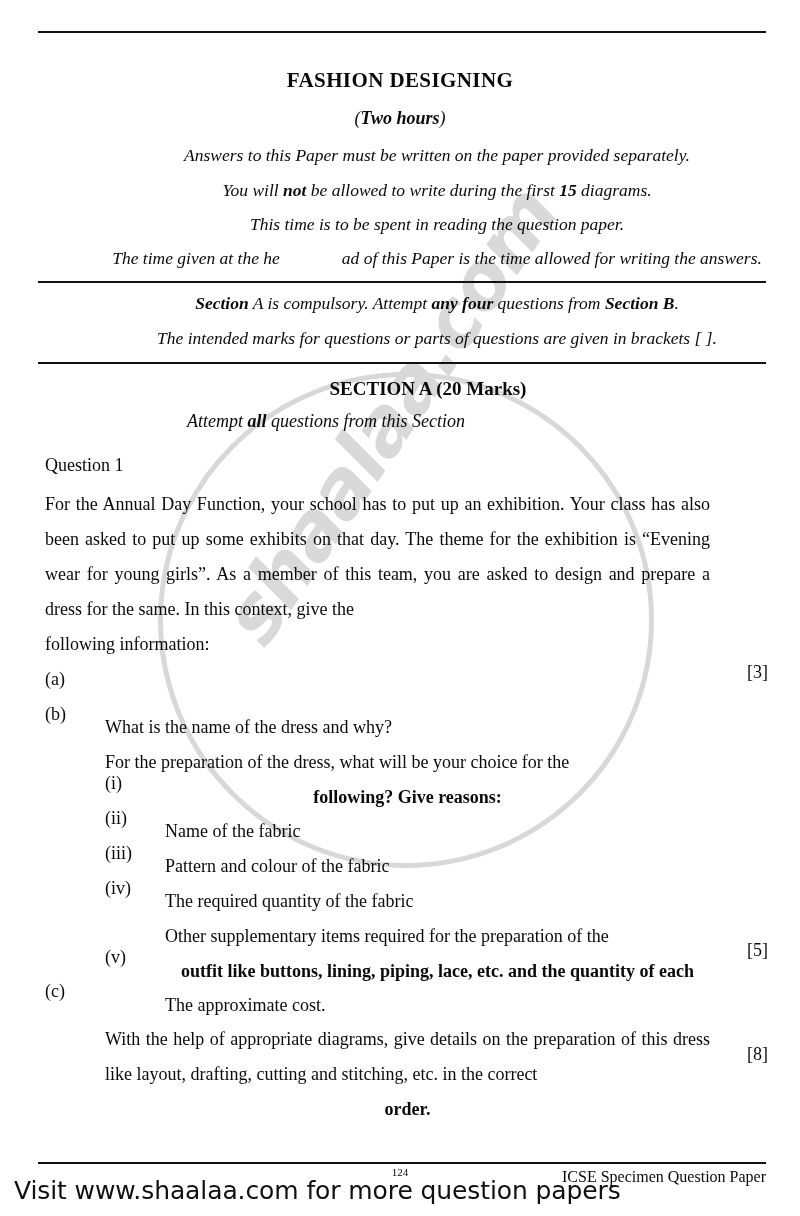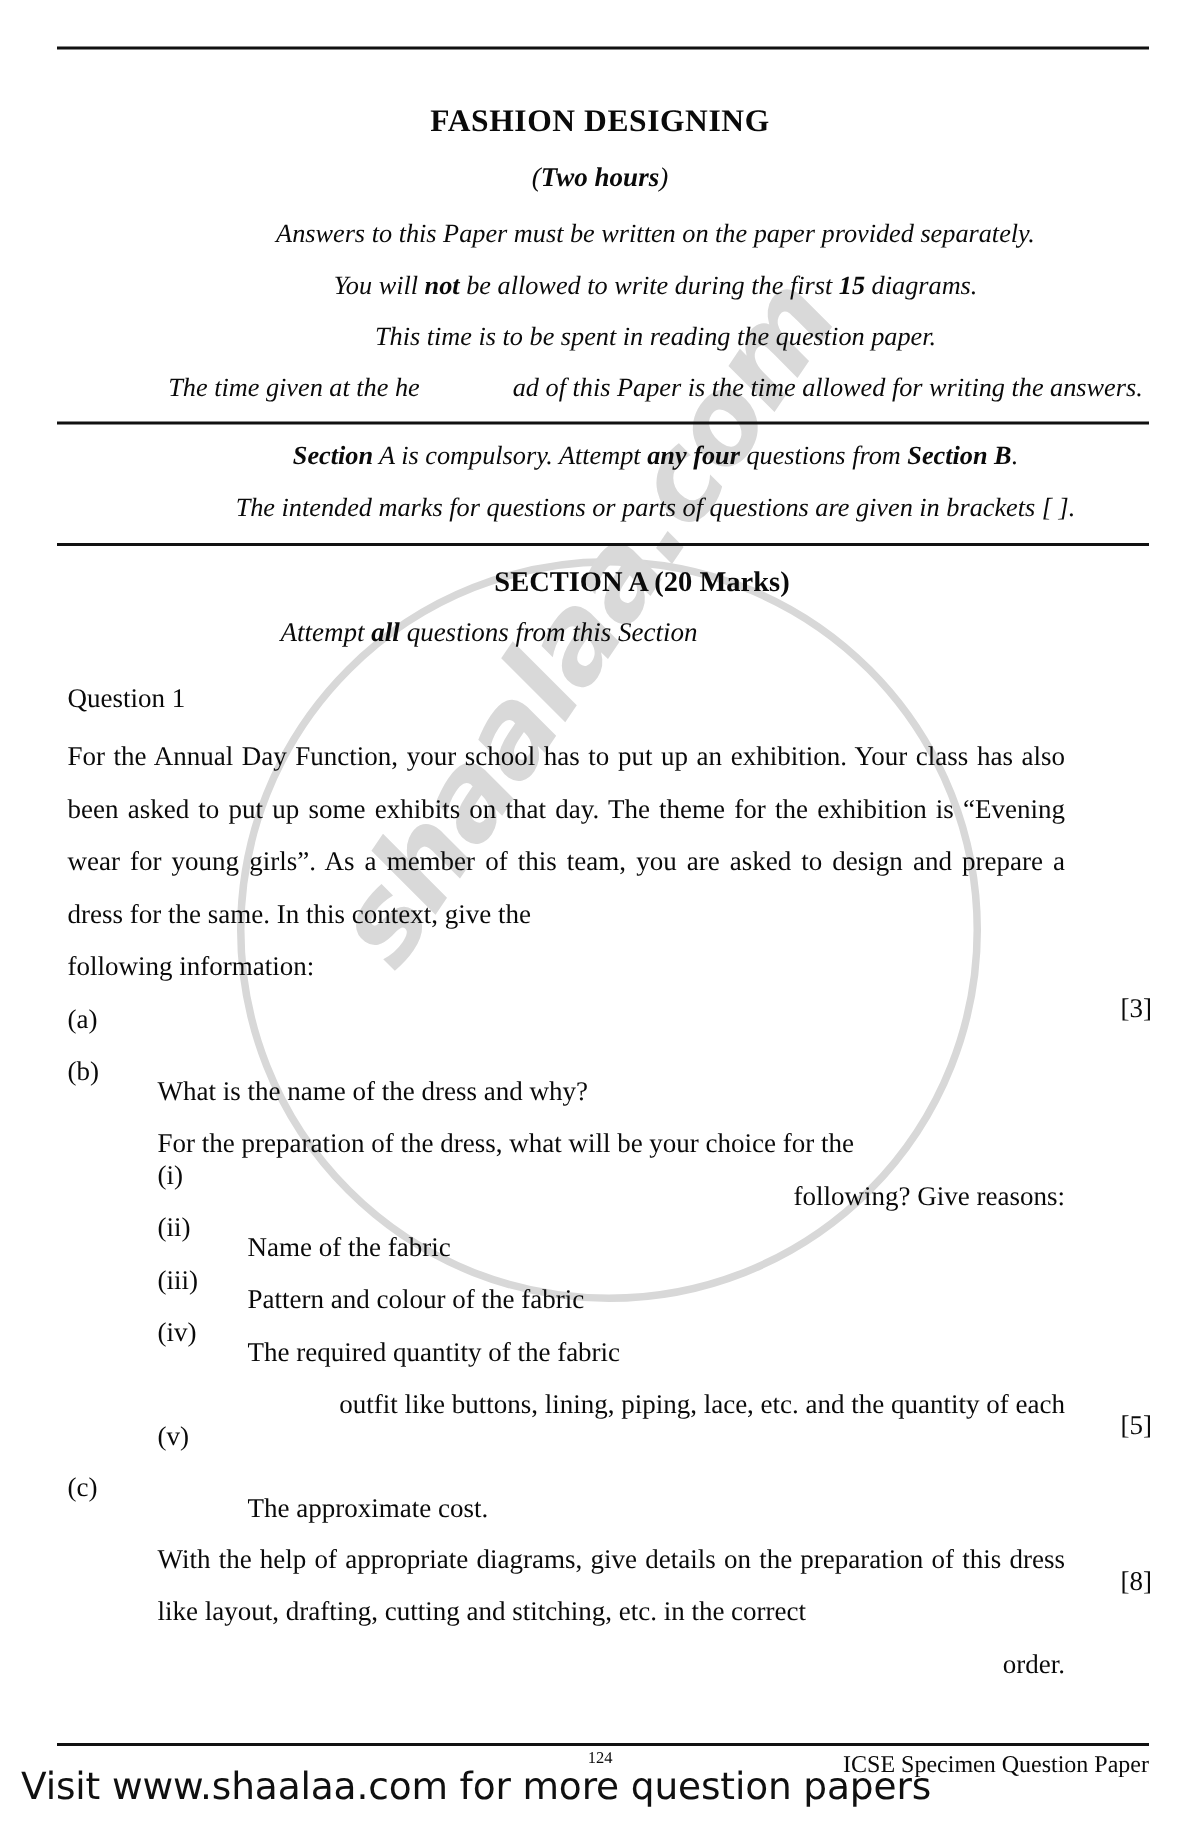--- a/index.html
+++ b/index.html
@@ -165,21 +165,21 @@
     left: 0;
     top: 0;
     width: 60px;
   }
   .item .itext {
     display: block;
     text-align: justify;
     text-justify: inter-word;
     margin-top: 48px;
   }
-  .item .itext .lastline { display: block; text-align: right; }
+  .item .itext .lastline { display: block; text-align: center; font-weight: bold; }
 
   
   .lvl1 { left: 45px; width: 665px; }
   .lvl1 .itext { margin-left: 60px; }
 
   
   .lvl2 { left: 105px; width: 605px; }
   .lvl2 .itext { margin-left: 60px; }
 
   .pos-a   { top: 662px; }
@@ -288,21 +288,21 @@
       <span class="itext">Pattern and colour of the fabric</span>
     </div>
 
     <div class="item lvl2 pos-iii">
       <span class="marker">(iii)</span>
       <span class="itext">The required quantity of the fabric</span>
     </div>
 
     <div class="item lvl2 pos-iv">
       <span class="marker">(iv)</span>
-      <span class="itext"><span class="lastline">outfit like buttons, lining, piping, lace, etc. and the quantity of each</span></span>
+      <span class="itext"><span>Other supplementary items required for the preparation of the</span><span class="lastline">outfit like buttons, lining, piping, lace, etc. and the quantity of each</span></span>
     </div>
 
     <div class="item lvl2 pos-v">
       <span class="marker">(v)</span>
       <span class="itext">The approximate cost.</span>
     </div>
     <div class="marks-abs m-v">[5]</div>
 
     <div class="item lvl1 pos-c">
       <span class="marker">(c)</span>

